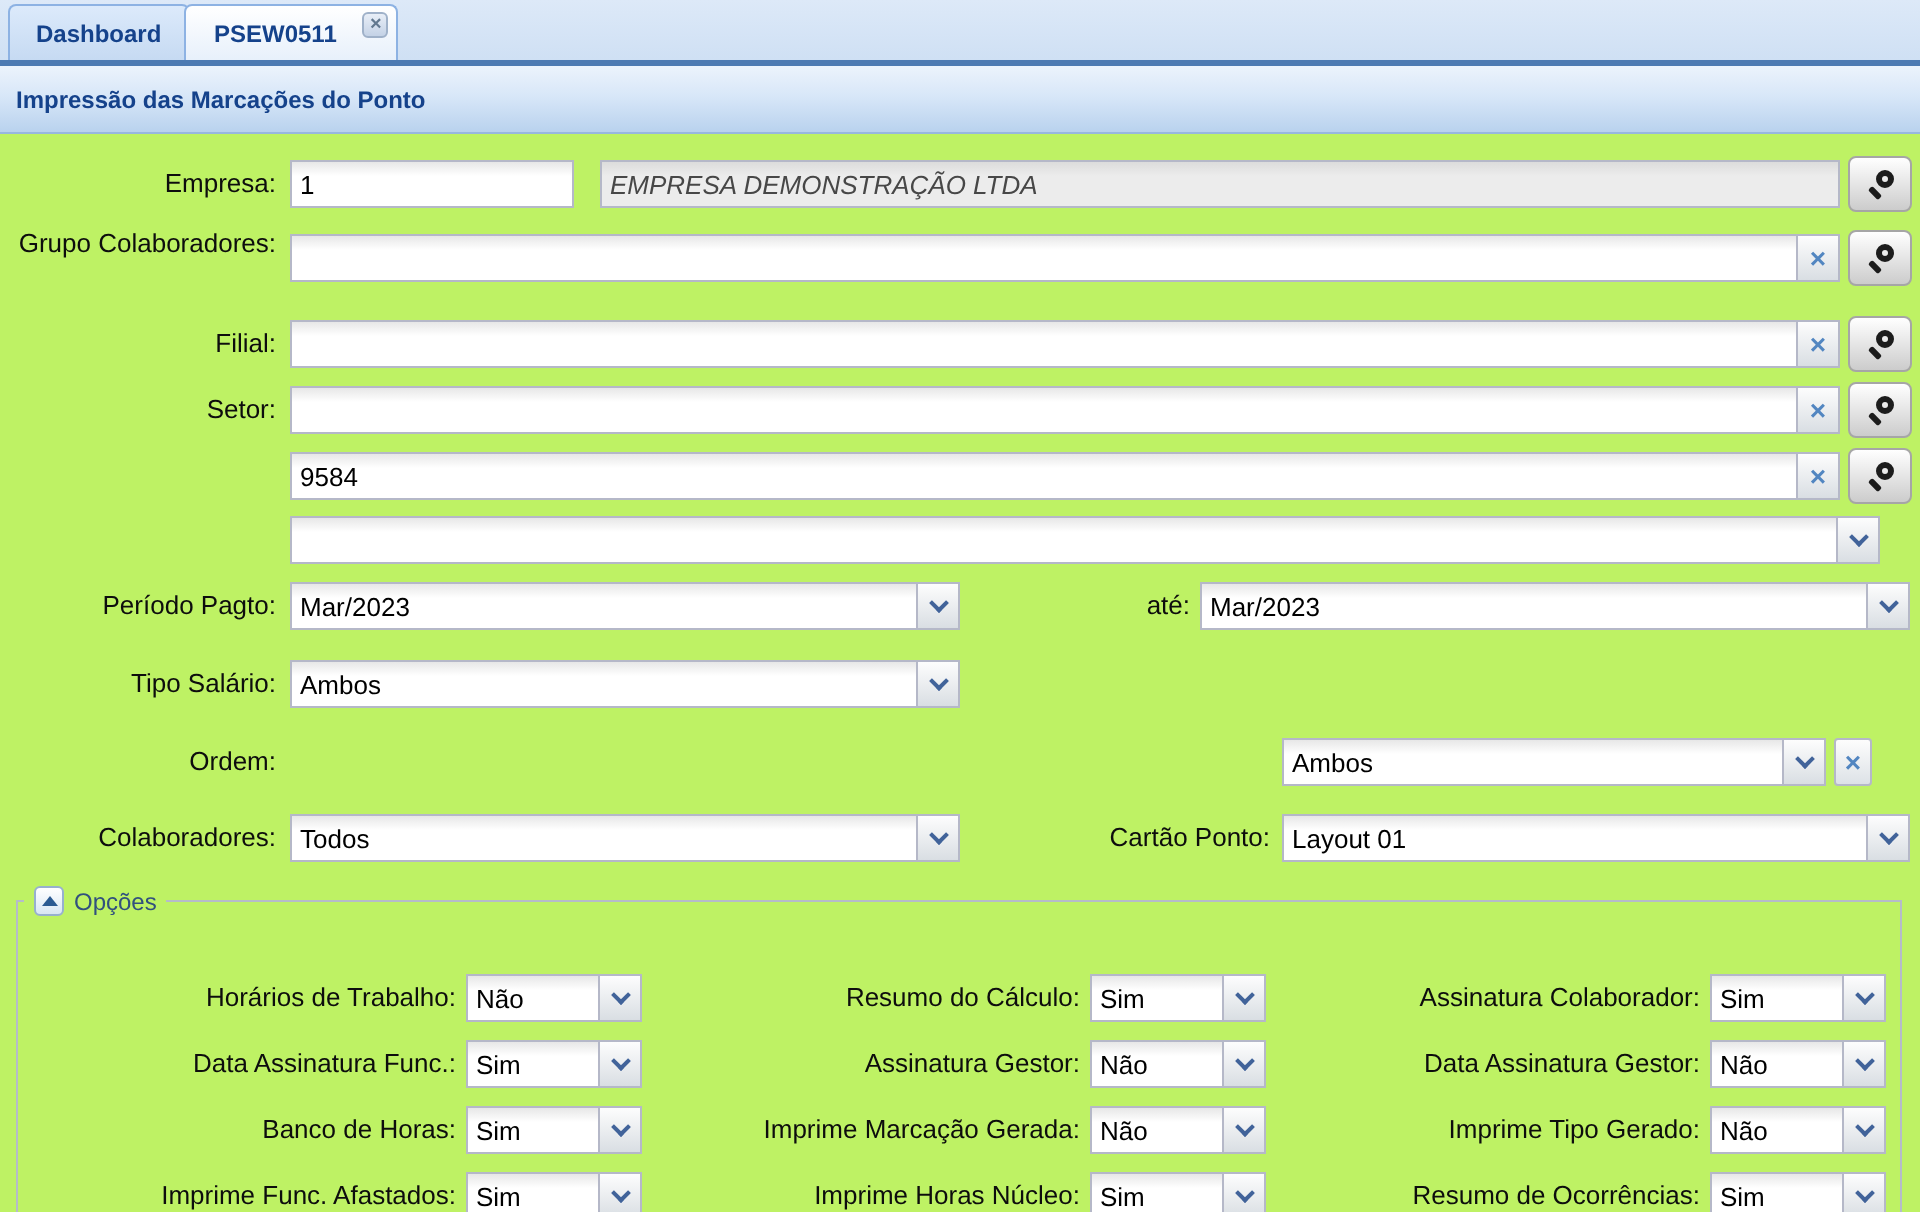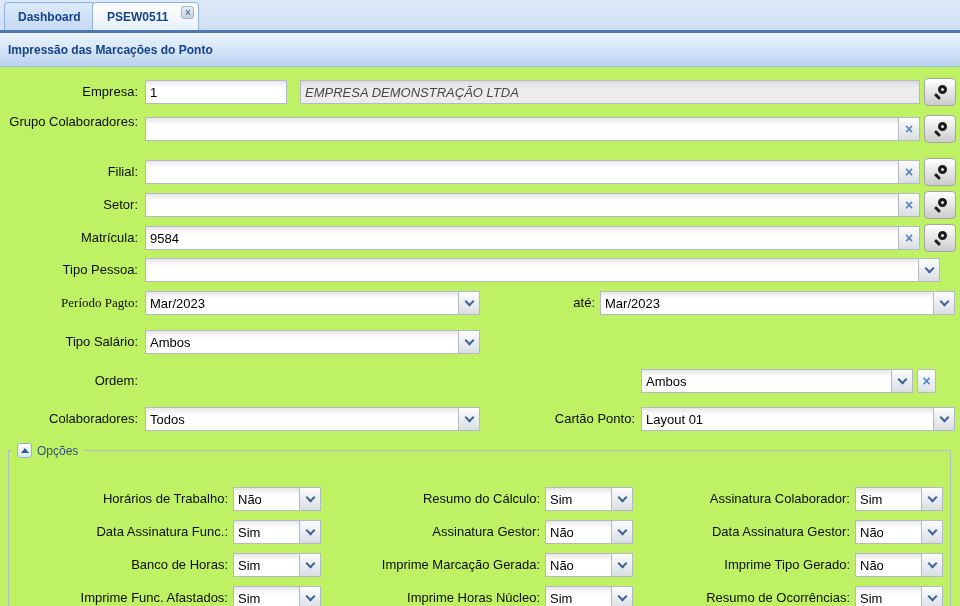--- a/index.html
+++ b/index.html
@@ -139,43 +139,41 @@
         <span class="xglyph">×</span>
       </span>
   </div>
   <div class="magbtn" style="left:924px;top:191px;">
     <span class="mag">
         <span class="mag-circle"></span>
         <span class="mag-handle"></span>
       </span>
   </div>
 
-  <div class="lbl" style="left:0;top:226px;width:138px;">Matrícula:</div>
   <div class="fld" style="left:145px;top:226px;width:775px;">
     <input value="9584" style="">
     <span class="trigger">
         <span class="xglyph">×</span>
       </span>
   </div>
   <div class="magbtn" style="left:924px;top:224px;">
     <span class="mag">
         <span class="mag-circle"></span>
         <span class="mag-handle"></span>
       </span>
   </div>
 
-  <div class="lbl" style="left:0;top:258px;width:138px;">Tipo Pessoa:</div>
   <div class="fld" style="left:145px;top:258px;width:795px;">
     <input style="">
     <span class="trigger">
         <span class="chev"></span>
       </span>
   </div>
 
-  <div class="lbl" style="left:0;top:291px;width:138px;font-family:Liberation Serif, serif;">Período Pagto:</div>
+  <div class="lbl" style="left:0;top:291px;width:138px;">Período Pagto:</div>
   <div class="fld" style="left:145px;top:291px;width:335px;">
     <input value="Mar/2023" style="">
     <span class="trigger">
         <span class="chev"></span>
       </span>
   </div>
   <div class="lbl" style="left:450px;top:291px;width:145px;">até:</div>
   <div class="fld" style="left:600px;top:291px;width:355px;">
     <input value="Mar/2023" style="">
     <span class="trigger">

